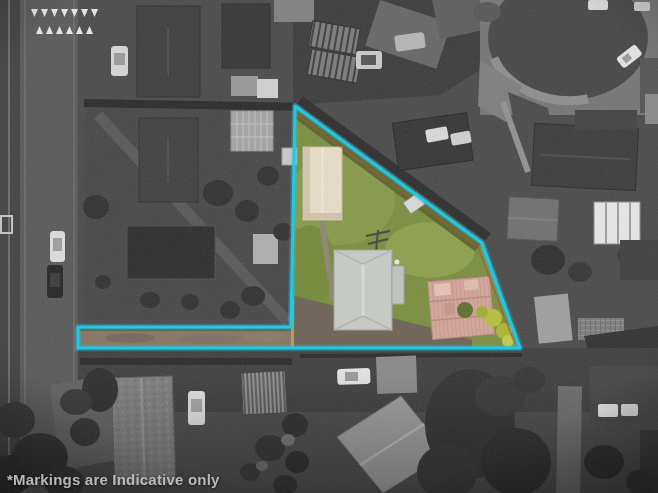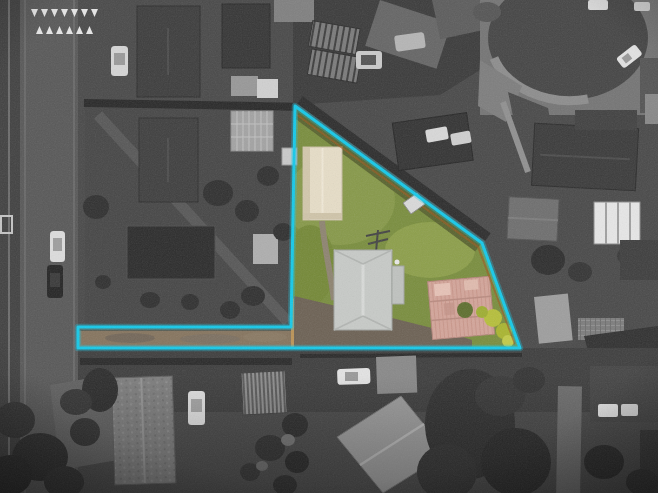--- a/index.html
+++ b/index.html
@@ -309,13 +309,14 @@
   <g>
     <path d="M295,106 L482,243 L520,348 L78,348 L78,327 L291,327 Z" fill="none" stroke="rgba(22,201,233,0.32)" stroke-width="6.5" stroke-linejoin="round"></path>
     <path d="M295,106 L482,243 L520,348 L78,348 L78,327 L291,327 Z" fill="none" stroke="#16c9e9" stroke-width="3" stroke-linejoin="round"></path>
   </g>
 
   <rect width="658" height="493" filter="url(#grain)"></rect>
   <rect width="658" height="493" fill="url(#vig)"></rect>
   <rect width="658" height="493" fill="url(#botShade)"></rect>
 </svg>
 
+<div class="caption">*Markings are Indicative only</div>
 </div>
 
 </body></html>

